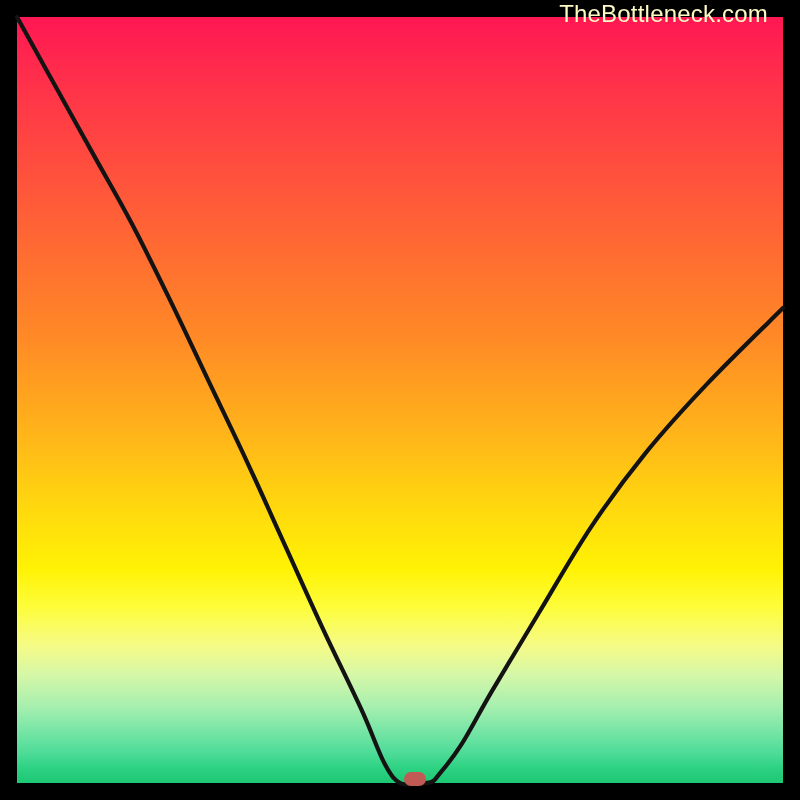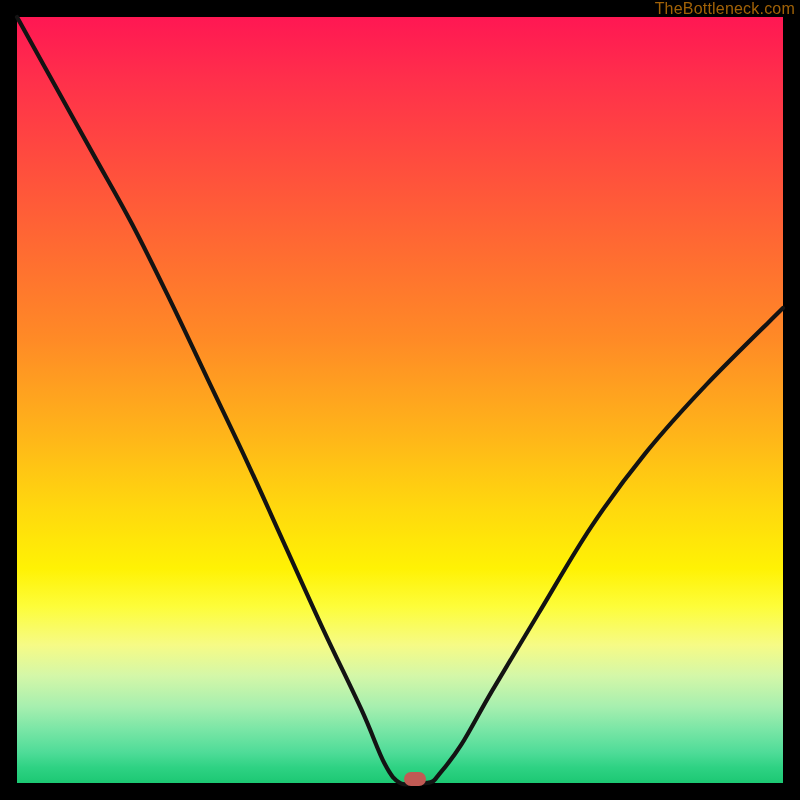--- a/index.html
+++ b/index.html
@@ -40,23 +40,23 @@
       #a7efaf 90%,
       #7ae6a6 93%,
       #4fdc98 96%,
       #2ed283 98%,
       #1cc873 100%
     );
   }
   .watermark {
     position: absolute;
     top: 0px;
-    right: 5px;
-    color: #a16207;
-    font-size: 16px;
+    right: 32px;
+    color: #fef9c3;
+    font-size: 24px;
     letter-spacing: 0.2px;
     font-weight: 500;
     z-index: 10;
     user-select: none;
   }
   svg.curve {
     position: absolute;
     left: 0;
     top: 0;
     width: 766px;

